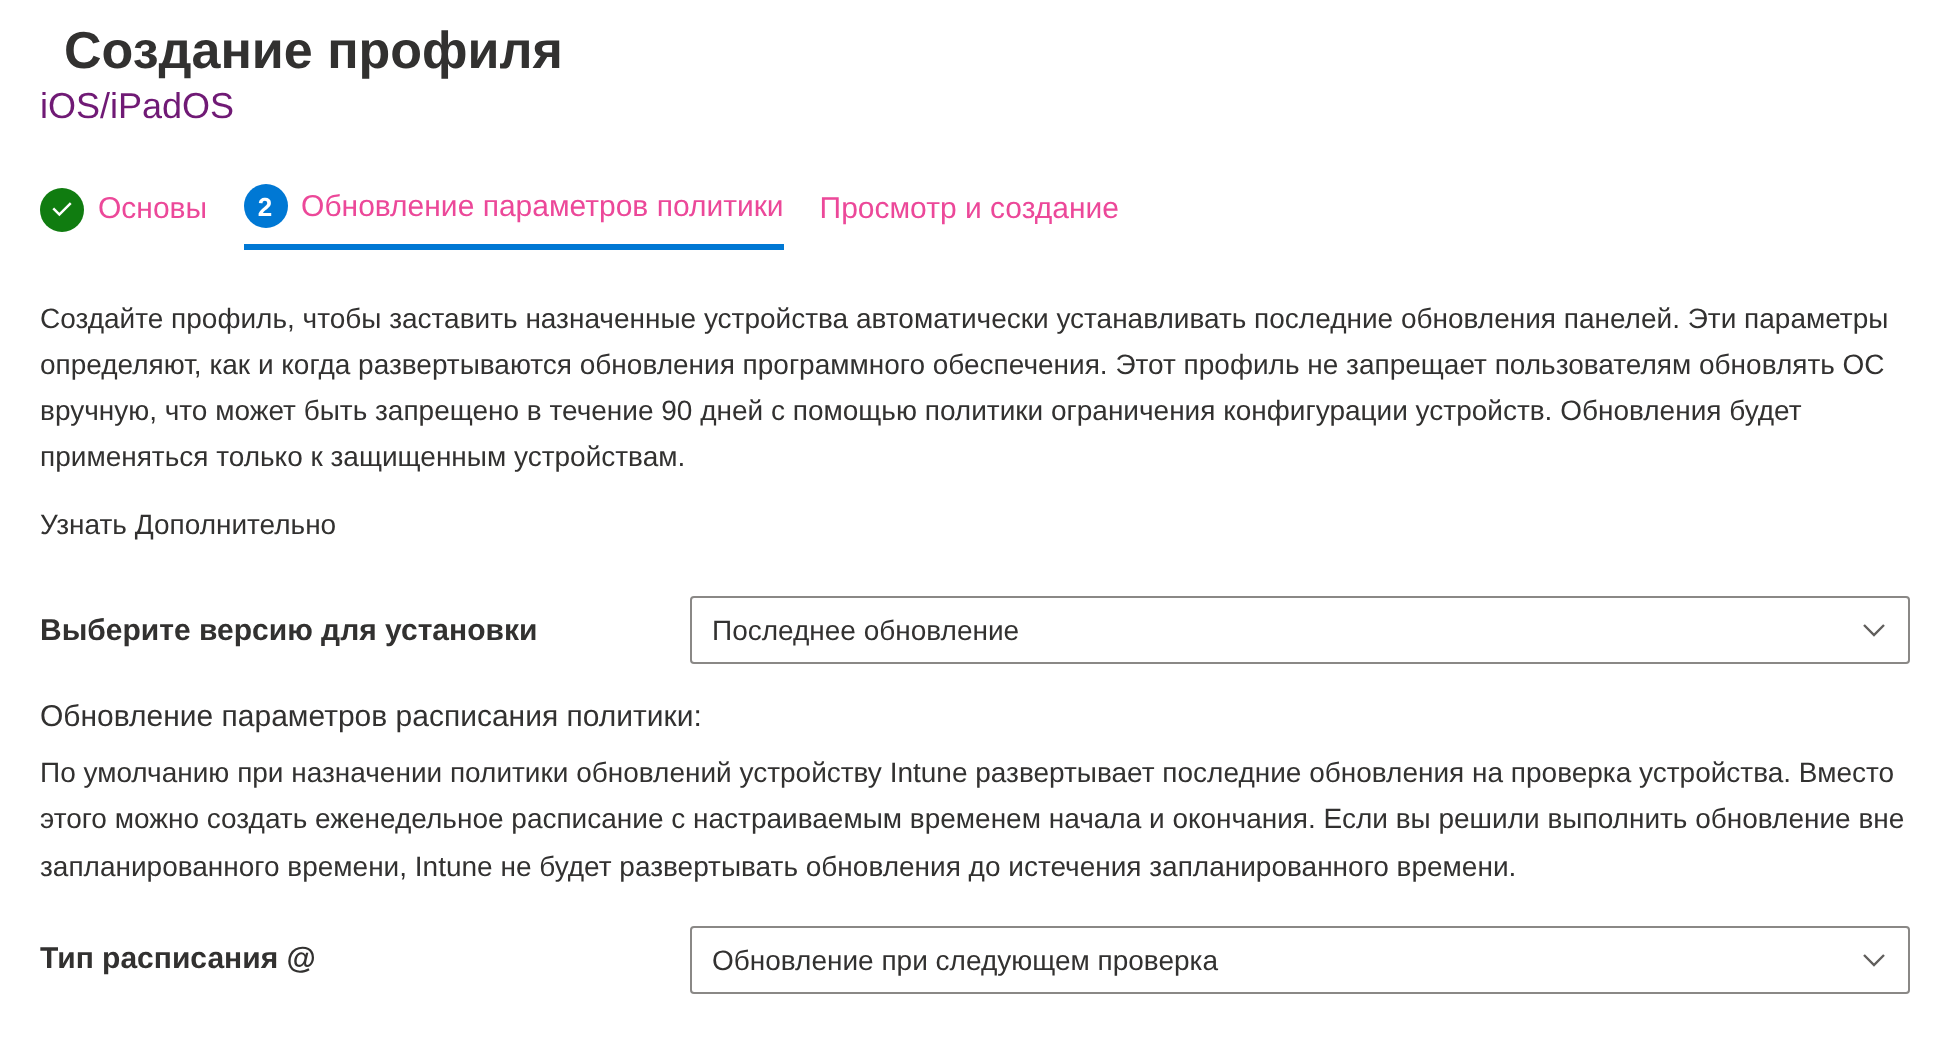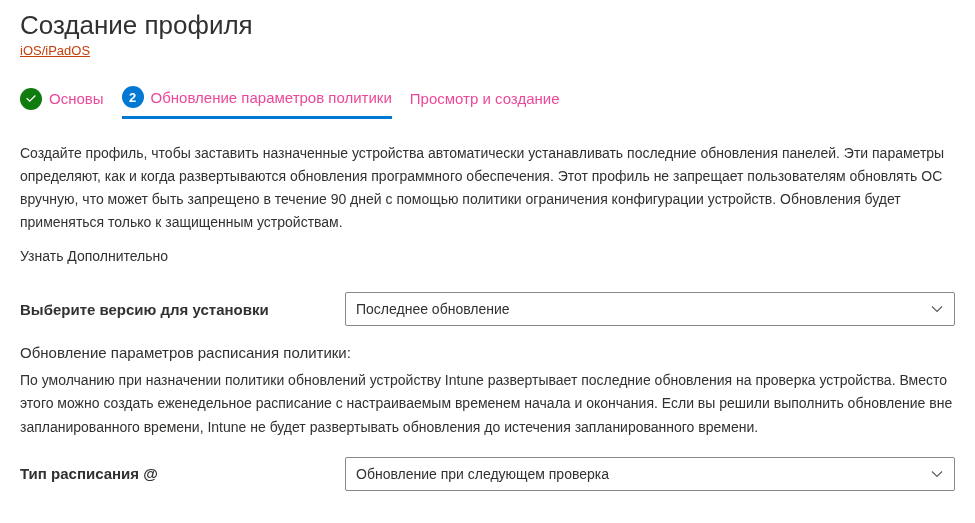--- a/index.html
+++ b/index.html
@@ -10,29 +10,29 @@
     body {
       font-family: "Segoe UI", -apple-system, BlinkMacSystemFont, sans-serif;
       background: #ffffff;
       padding: 10px 20px 20px 20px;
       color: #323130;
       font-size: 14px;
       width: 975px;
     }
     .page-title {
       font-size: 26px;
-      font-weight: 400;
+      font-weight: 700;
       color: #323130;
       margin-bottom: 2px;
+      margin-left: 12px;
     }
     .page-subtitle {
-      font-size: 13px;
-      color: #c2410c;
+      font-size: 18px;
+      color: #701a75;
       margin-bottom: 28px;
-      text-decoration: underline;
     }
     .stepper {
       display: flex;
       align-items: center;
       gap: 18px;
       margin-bottom: 22px;
       border-bottom: 1px solid transparent;
     }
     .step {
       display: flex;

